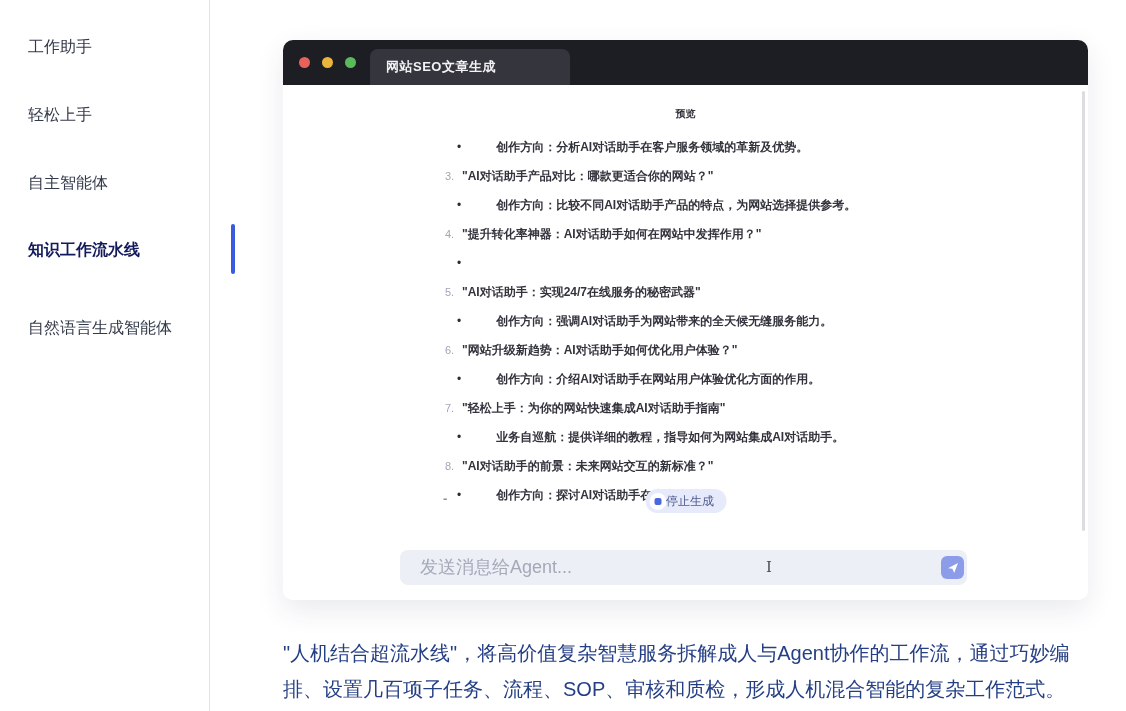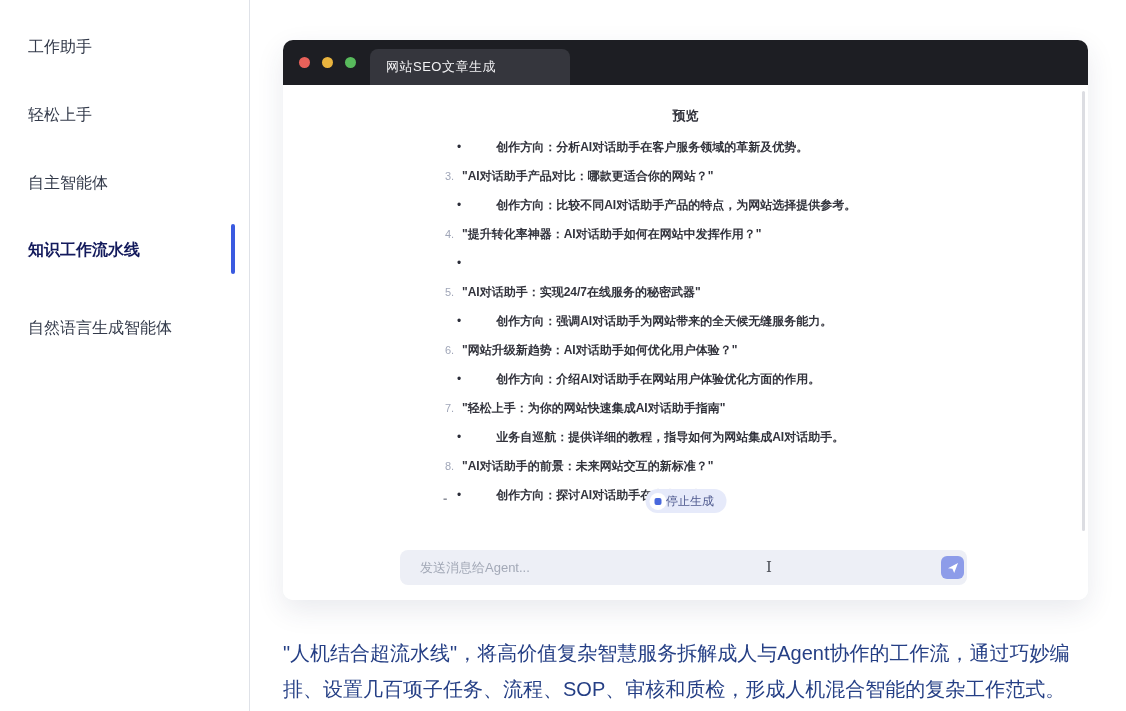--- a/index.html
+++ b/index.html
@@ -6,21 +6,21 @@
   html, body { width: 1126px; height: 711px; }
   body {
     font-family: "Liberation Sans", "DejaVu Sans", sans-serif;
     background: #ffffff;
     position: relative;
     overflow: hidden;
   }
 
   
   .sidebar {
-    position: absolute; left: 0; top: 0; width: 250px; height: 711px;
+    position: absolute; left: 0; top: 0; width: 210px; height: 711px;
     background: #ffffff; border-right: 1px solid #dfe2e8;
   }
   .side-item {
     position: absolute; left: 28px; height: 22px; line-height: 22px;
     font-size: 16px; color: #333a4a; cursor: pointer; white-space: nowrap;
   }
   .side-item.active { font-weight: bold; color: #131a5c; }
   .active-indicator {
     position: absolute; left: 231px; top: 224px; width: 4px; height: 50px;
     background: #3a5ae0; border-radius: 2px; z-index: 2;
@@ -38,27 +38,27 @@
   }
   .traffic { position: absolute; left: 16px; top: 17px; display: flex; gap: 12px; }
   .dot { width: 11px; height: 11px; border-radius: 50%; }
   .dot.red { background: #e8615a; }
   .dot.yellow { background: #eab43e; }
   .dot.green { background: #58ba5c; }
   .win-tab {
     position: absolute; left: 87px; bottom: 0; width: 200px; height: 36px;
     background: #35363d; border-radius: 8px 8px 0 0;
     display: flex; align-items: center; padding-left: 16px;
-    color: #f2f2f4; font-size: 13px; font-weight: normal; letter-spacing: .5px;
+    color: #f2f2f4; font-size: 13px; font-weight: bold; letter-spacing: .5px;
   }
   .win-body { position: relative; height: 515px; background: #ffffff; }
 
   .preview-title {
     position: absolute; top: 22px; left: 0; width: 100%;
-    text-align: center; font-size: 13px; font-weight: bold; color: #32333c;
+    text-align: center; font-size: 10px; font-weight: bold; color: #32333c;
   }
 
   .content-list {
     position: absolute; top: 48px; left: 162px; right: 60px;
     font-size: 12px; line-height: 29px; color: #32333c;
   }
   .row { display: flex; align-items: baseline; white-space: nowrap; }
   .row .num {
     width: 17px; flex: none; color: #a0a6b8; font-weight: 400; font-size: 11px;
   }
@@ -89,21 +89,21 @@
     background: #dcdde2; border-radius: 2px;
   }
 
   .input-bar {
     position: absolute; left: 117px; top: 465px; width: 567px; height: 35px;
     background: #edeff6; border-radius: 8px;
   }
   .input-bar input {
     position: absolute; left: 20px; top: 0; width: 380px; height: 35px;
     border: none; outline: none; background: transparent;
-    font-size: 13px; color: #3a3f4c;
+    font-size: 18px; color: #3a3f4c;
     font-family: "Liberation Sans", "DejaVu Sans", sans-serif;
   }
   .input-bar input::placeholder { color: #a3a9b7; opacity: 1; }
   .send-btn {
     position: absolute; right: 3px; top: 6px; width: 23px; height: 23px;
     border: none; border-radius: 6px; background: #8d9ce9; cursor: pointer;
     display: flex; align-items: center; justify-content: center;
   }
   .ibeam {
     position: absolute; left: 366px; top: 8px;

